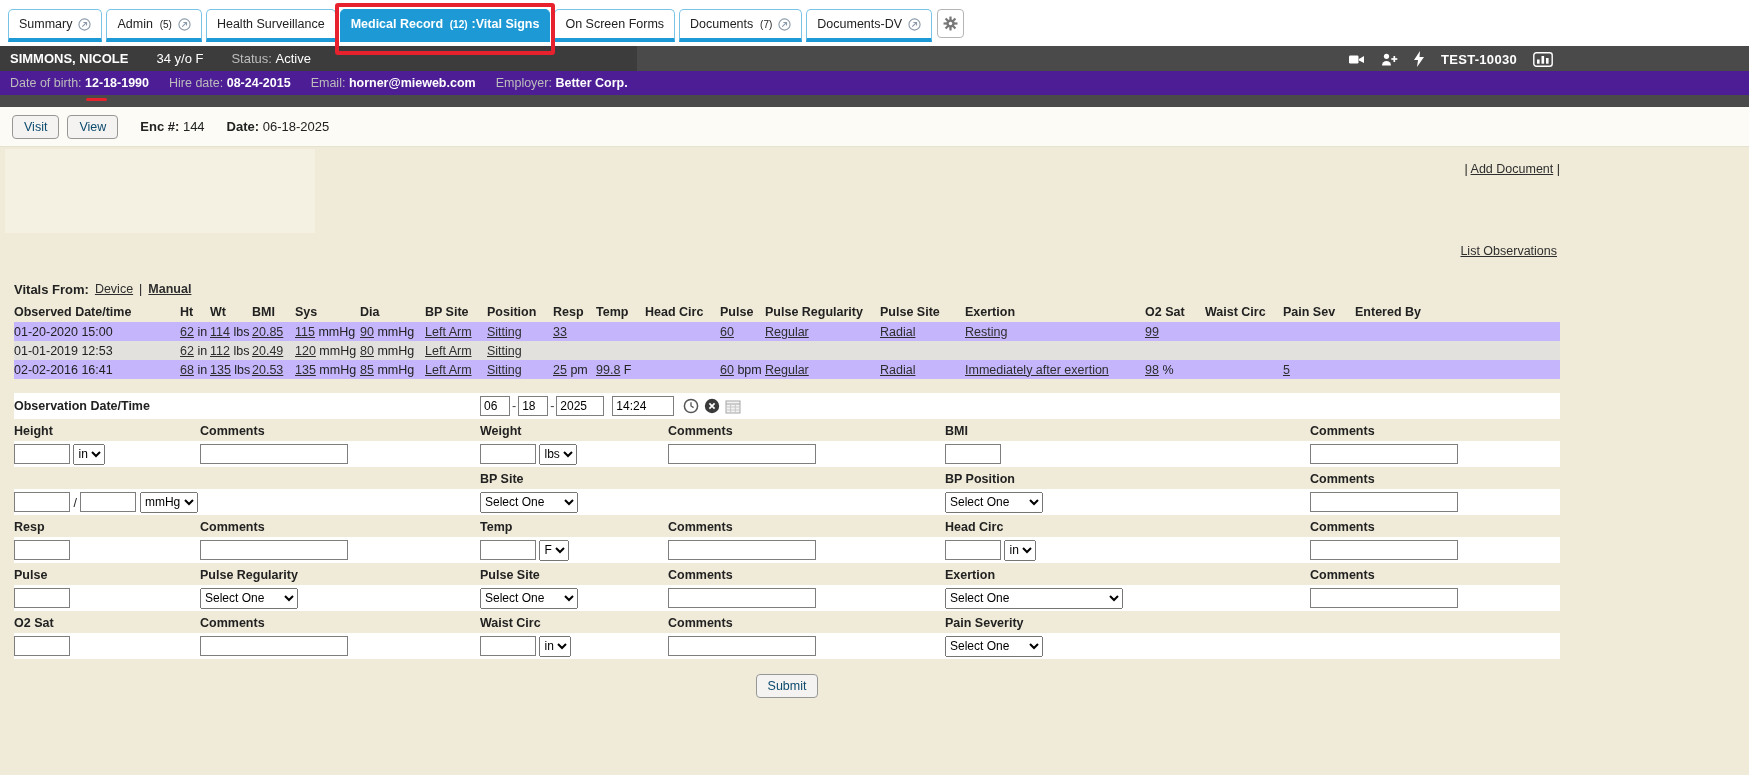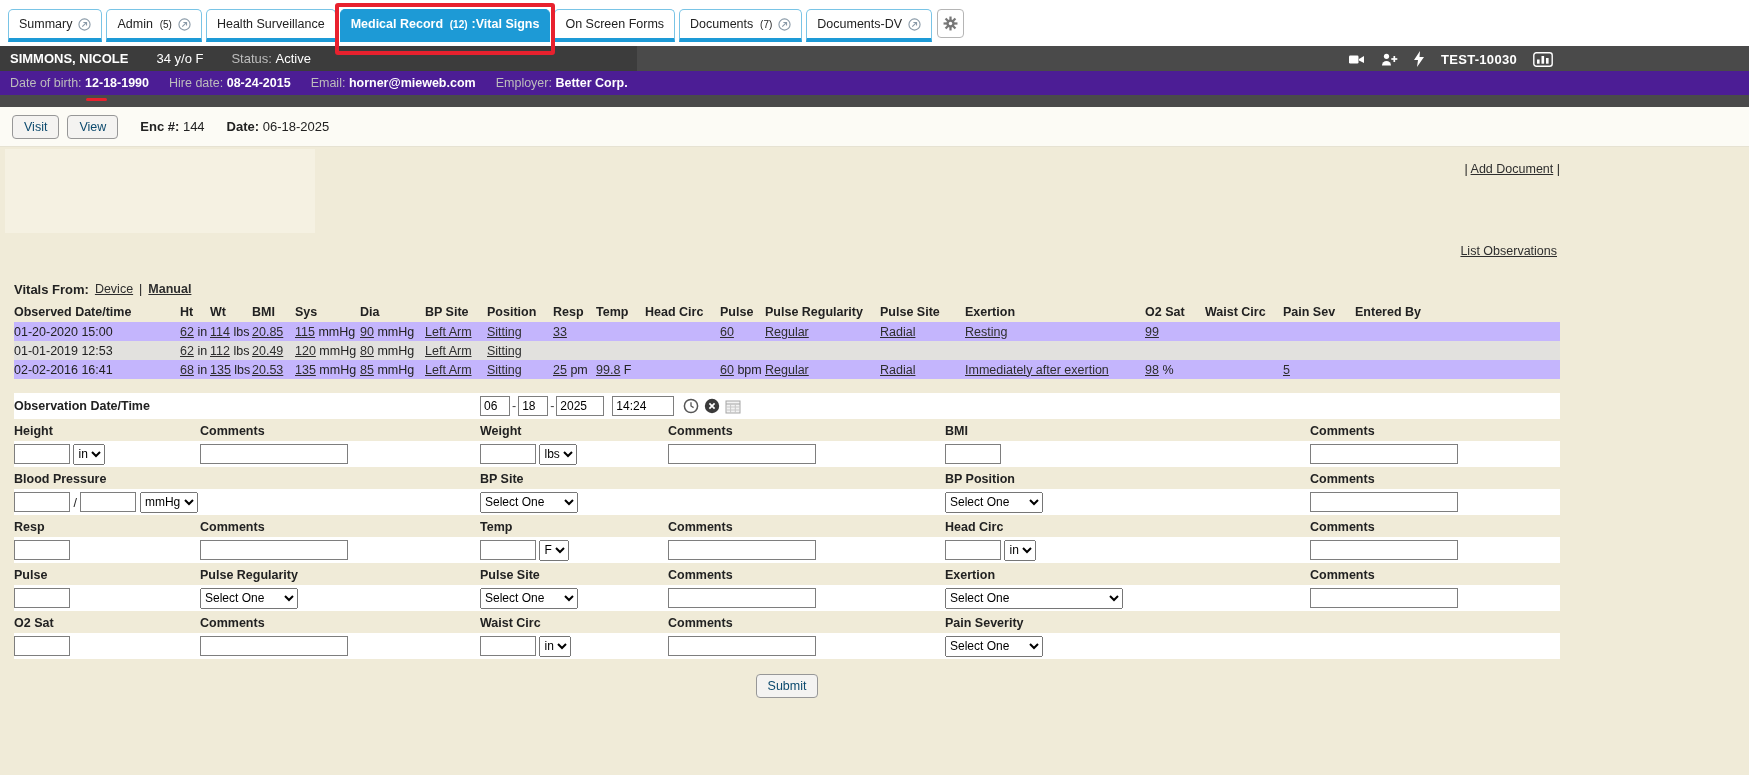--- a/index.html
+++ b/index.html
@@ -385,21 +385,20 @@
     <div class="frow inputs">
       <div><input type="text" class="in-sm" style=""> <select><option>in</option></select></div>
       <div><input type="text" class="in-com" style=""></div>
       <div><input type="text" class="in-sm" style=""> <select><option>lbs</option></select></div>
       <div><input type="text" class="in-com" style=""></div>
       <div><input type="text" class="in-sm" style=""></div>
       <div><input type="text" class="in-com" style=""></div>
     </div>
 
     <div class="frow labels">
-      <div style="grid-column:1/3">Blood Pressure</div>
       <div style="grid-column:3/5">BP Site</div>
       <div>BP Position</div>
       <div>Comments</div>
     </div>
     <div class="frow inputs">
       <div style="grid-column:1/3"><input type="text" class="in-sm" style=""> / <input type="text" class="in-sm" style=""> <select><option>mmHg</option></select></div>
       <div style="grid-column:3/5"><select class="sel-so"><option>Select One</option></select></div>
       <div><select class="sel-so"><option>Select One</option></select></div>
       <div><input type="text" class="in-com" style=""></div>
     </div>

